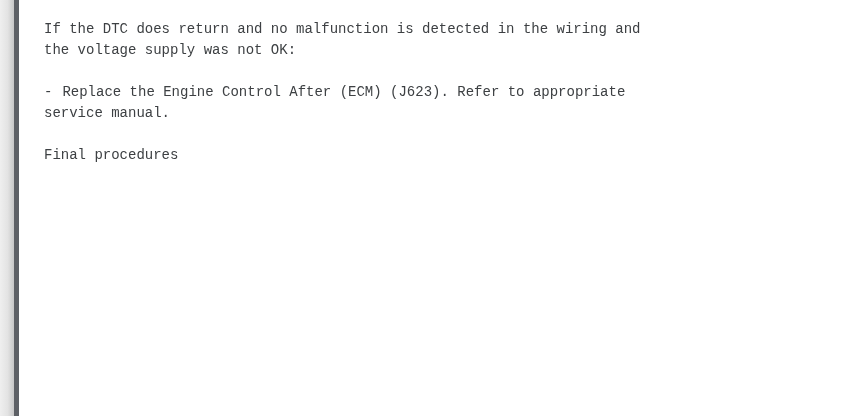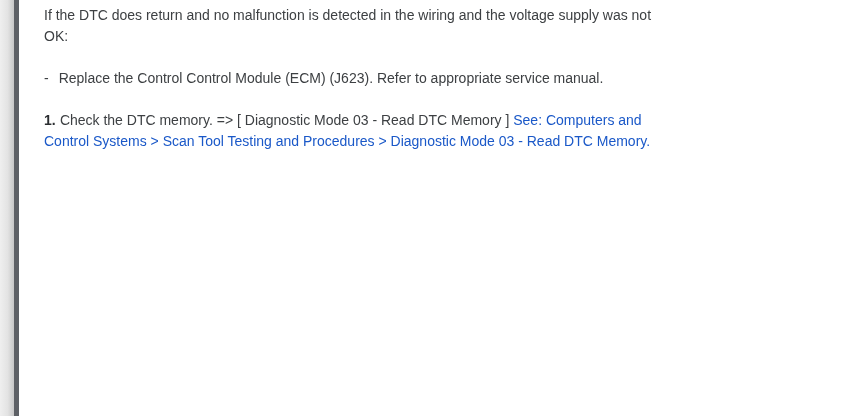--- a/index.html
+++ b/index.html
@@ -22,43 +22,42 @@
     background: linear-gradient(to right, #efefef 0%, #e3e3e3 55%, #c7c7c7 100%);
   }
   .divider {
     flex: none;
     width: 5px;
     height: 100%;
     background: #5e6166;
     cursor: col-resize;
   }
   .content {
-    padding: 5px 20px 0 25px;
+    padding: 19px 20px 0 25px;
     max-width: 660px;
+    font-family: Liberation Mono, monospace;
   }
   .para { margin: 0 0 21px 0; max-width: 628px; }
   .num { font-weight: bold; color: #2b2e31; margin-right: 0.3em; }
   .dash { display: inline-block; margin-right: 10px; }
   .link { color: #1a58c8; text-decoration: none; cursor: pointer; }
 </style>
 </head>
 <body>
 
 <div class="track"></div>
 <div class="divider"></div>
 
 <main class="content">
 
   <p class="para">If the DTC does return and no malfunction is detected in the wiring and the voltage supply was not OK:</p>
 
   <p class="para">
-    <span class="dash">-</span><span>Replace the Control Control Module (ECM) (J623). Refer to appropriate service manual.</span>
+    <span class="dash">-</span><span>Replace the Engine Control After (ECM) (J623). Refer to appropriate service manual.</span>
   </p>
 
+  <p class="para">Final procedures</p>
 
 
-  <p class="para">
-    <strong class="num">1.</strong><span>Check the DTC memory. =&gt; [ Diagnostic Mode 03 - Read DTC Memory ] </span><a class="link">See: Computers and Control Systems &gt; Scan Tool Testing and Procedures &gt; Diagnostic Mode 03 - Read DTC Memory.</a>
-  </p>
 
 
 
 </main>
 
 </body></html>

